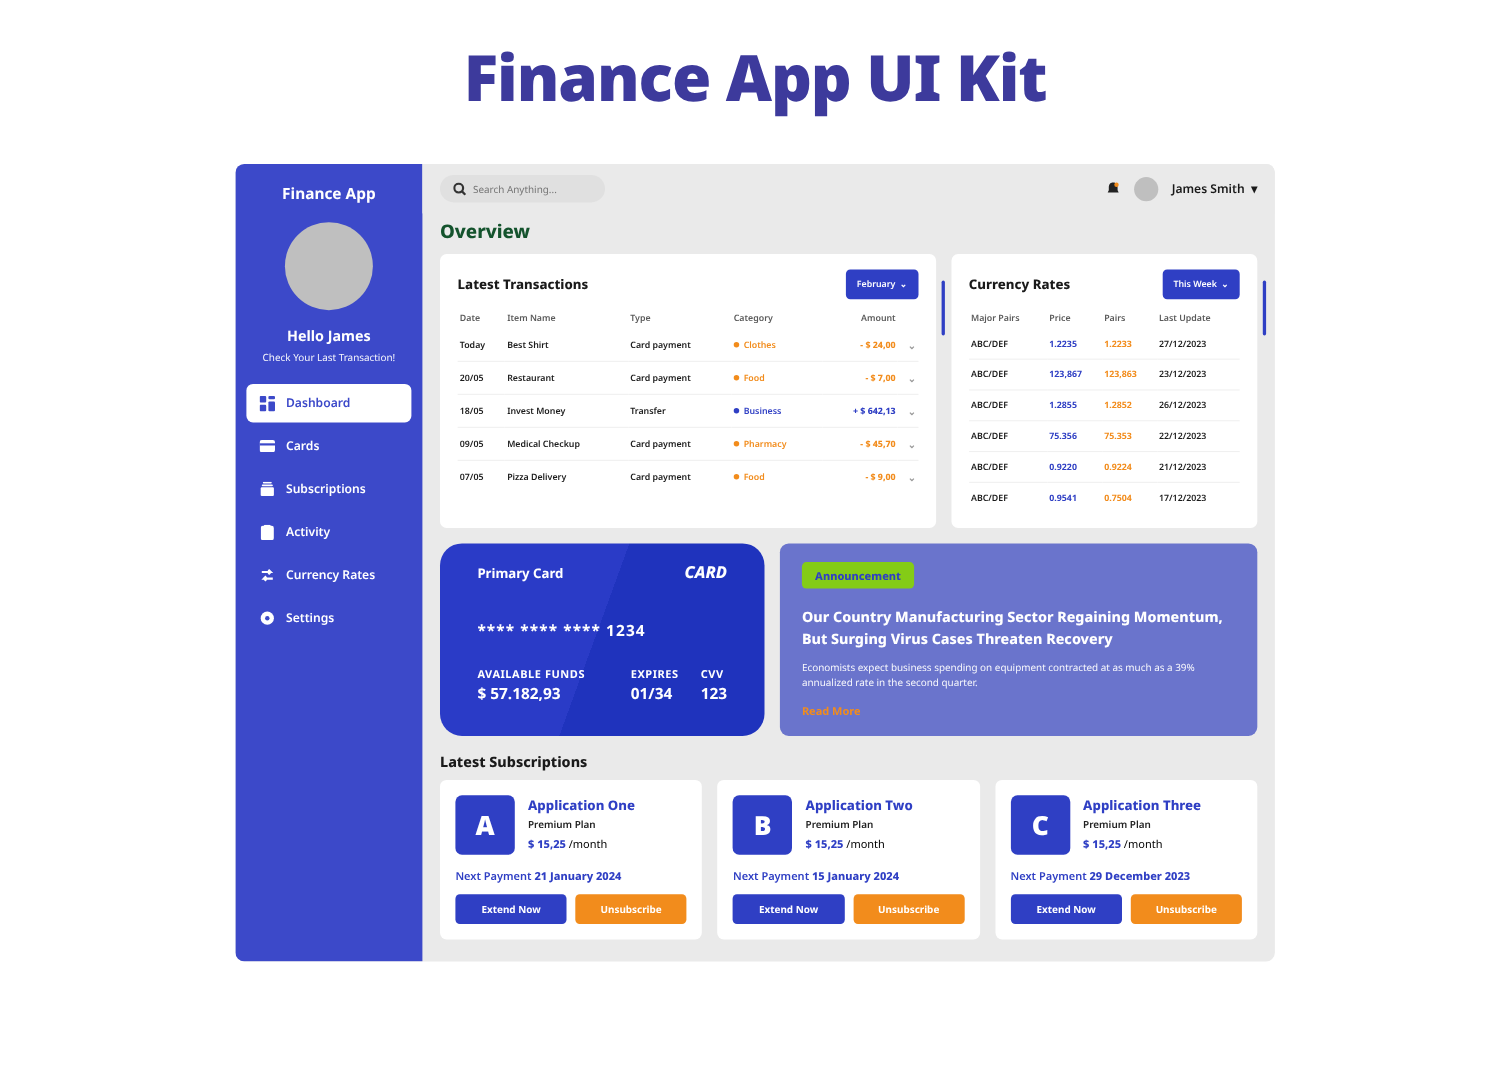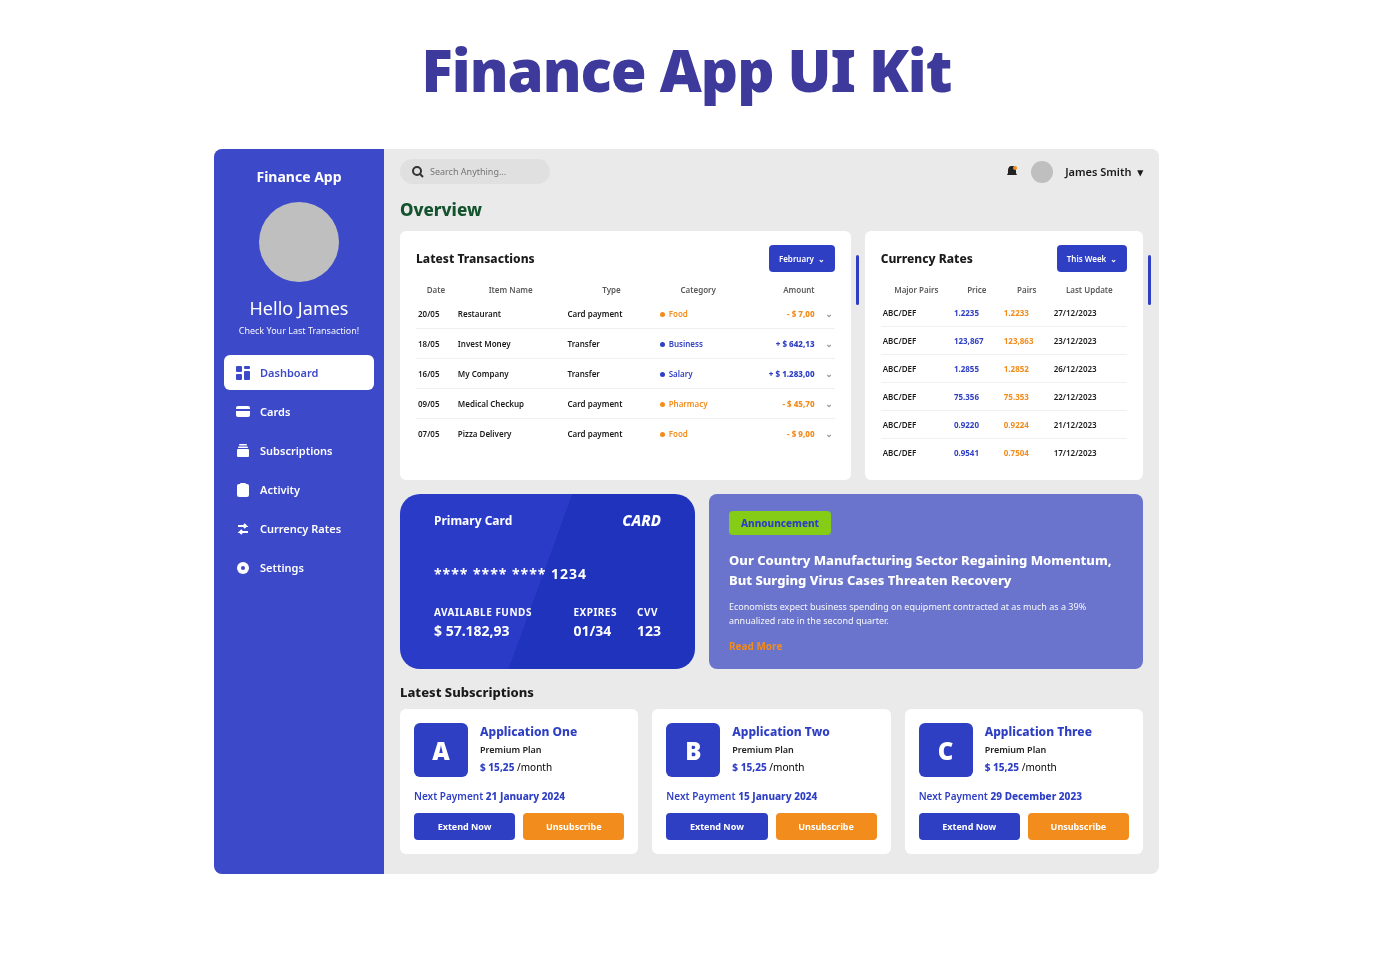--- a/index.html
+++ b/index.html
@@ -2,21 +2,21 @@
 <html><head>
 <meta charset="utf-8">
 <style>
 *{margin:0;padding:0;box-sizing:border-box;font-family:system-ui,-apple-system,'Segoe UI',sans-serif}
 body{background:#fff;padding:20px 0}
 .page-title{text-align:center;font-size:58px;font-weight:900;color:#3d3a9c;margin:10px 0 40px;letter-spacing:-1px}
 .app{display:flex;width:945px;margin:0 auto;border-radius:8px;overflow:hidden;background:#eaeaea}
 .sidebar{width:170px;background:#3c49c9;color:#fff;padding:18px 0;display:flex;flex-direction:column;align-items:center}
 .sidebar-title{font-size:14px;font-weight:700;margin-bottom:16px}
 .avatar-lg{width:80px;height:80px;border-radius:50%;background:#bfbfbf;margin-bottom:14px}
-.greet{font-size:18px;font-weight:400;margin-bottom:4px}
+.greet{font-size:13px;font-weight:700;margin-bottom:4px}
 .greet-sub{font-size:9px;opacity:.95;margin-bottom:18px}
 .nav{width:100%;padding:0 10px}
 .nav-item{display:flex;align-items:center;gap:10px;padding:10px 12px;font-size:11px;font-weight:600;border-radius:6px;margin-bottom:4px;cursor:pointer}
 .nav-item.active{background:#fff;color:#3c49c9}
 .nav-icon{width:14px;height:14px;display:flex;align-items:center;justify-content:center}
 .main{flex:1;display:flex;flex-direction:column}
 .topbar{display:flex;align-items:center;padding:10px 16px;gap:12px;background:#eaeaea}
 .search{display:flex;align-items:center;background:#e0e0e0;border-radius:16px;padding:6px 12px;gap:6px;width:150px}
 .search input{border:none;background:transparent;font-size:9px;outline:none;width:100%}
 .spacer{flex:1}
@@ -26,21 +26,21 @@
 .content{padding:4px 16px 20px}
 .overview-h{font-size:17px;font-weight:800;color:#14532d;margin-bottom:10px}
 .row{display:flex;gap:14px}
 .panel{background:#fff;border-radius:6px;padding:14px 16px}
 .transactions{flex:1.7}
 .rates{flex:1}
 .panel-hdr{display:flex;align-items:center;justify-content:space-between;margin-bottom:8px}
 .panel-title{font-size:12px;font-weight:800;color:#1a1a1a}
 .chip{background:#2f3fc4;color:#fff;font-size:8px;font-weight:600;padding:8px 10px;border-radius:4px;display:flex;align-items:center;gap:4px;cursor:pointer}
 .tbl{width:100%;border-collapse:collapse}
-.tbl th{text-align:center;font-size:8px;font-weight:600;color:#5a5a5a;padding:4px 2px}
+.tbl th{text-align:left;font-size:8px;font-weight:600;color:#5a5a5a;padding:4px 2px}
 .tbl td{font-size:8px;padding:8px 2px;color:#1a1a1a;font-weight:600;border-top:1px solid #f0f0f0}
 .tbl tr:first-child td{border-top:none}
 .dot{display:inline-block;width:5px;height:5px;border-radius:50%;margin-right:4px;vertical-align:middle}
 .cat{font-weight:600}
 .amt{font-weight:800}
 .amt.neg{color:#f28c1c}
 .amt.pos{color:#2f3fc4}
 .chev{color:#999;font-size:9px;cursor:pointer}
 .scroll-hint{position:relative}
 .scroll-hint::after{content:'';position:absolute;right:-8px;top:24px;width:3px;height:50px;background:#2f3fc4;border-radius:2px}
@@ -193,41 +193,41 @@
               <th>Date</th>
               <th>Item Name</th>
               <th>Type</th>
               <th>Category</th>
               <th style="text-align:right">Amount</th>
               <th></th>
             </tr>
               </thead>
             <tbody id="tx-body">
                 <tr>
+                  <td>Today</td>
+                  <td>Best Shirt</td>
+                  <td>Card payment</td>
+                  <td><span class="dot" style="background:#f28c1c"></span><span class="cat" style="color:#f28c1c">Clothes</span></td>
+                  <td style="text-align:right"><span class="amt neg">- $ 24,00</span></td>
+                  <td style="text-align:right"><span class="chev">⌄</span></td>
+                </tr>
+                <tr>
                   <td>20/05</td>
                   <td>Restaurant</td>
                   <td>Card payment</td>
                   <td><span class="dot" style="background:#f28c1c"></span><span class="cat" style="color:#f28c1c">Food</span></td>
                   <td style="text-align:right"><span class="amt neg">- $ 7,00</span></td>
                   <td style="text-align:right"><span class="chev">⌄</span></td>
                 </tr>
                 <tr>
                   <td>18/05</td>
                   <td>Invest Money</td>
                   <td>Transfer</td>
                   <td><span class="dot" style="background:#2f3fc4"></span><span class="cat" style="color:#2f3fc4">Business</span></td>
                   <td style="text-align:right"><span class="amt pos">+ $ 642,13</span></td>
-                  <td style="text-align:right"><span class="chev">⌄</span></td>
-                </tr>
-                <tr>
-                  <td>16/05</td>
-                  <td>My Company</td>
-                  <td>Transfer</td>
-                  <td><span class="dot" style="background:#2f3fc4"></span><span class="cat" style="color:#2f3fc4">Salary</span></td>
-                  <td style="text-align:right"><span class="amt pos">+ $ 1.283,00</span></td>
                   <td style="text-align:right"><span class="chev">⌄</span></td>
                 </tr>
                 <tr>
                   <td>09/05</td>
                   <td>Medical Checkup</td>
                   <td>Card payment</td>
                   <td><span class="dot" style="background:#f28c1c"></span><span class="cat" style="color:#f28c1c">Pharmacy</span></td>
                   <td style="text-align:right"><span class="amt neg">- $ 45,70</span></td>
                   <td style="text-align:right"><span class="chev">⌄</span></td>
                 </tr>

